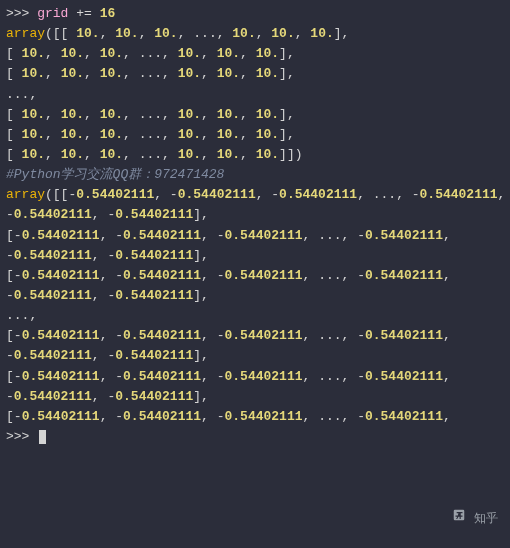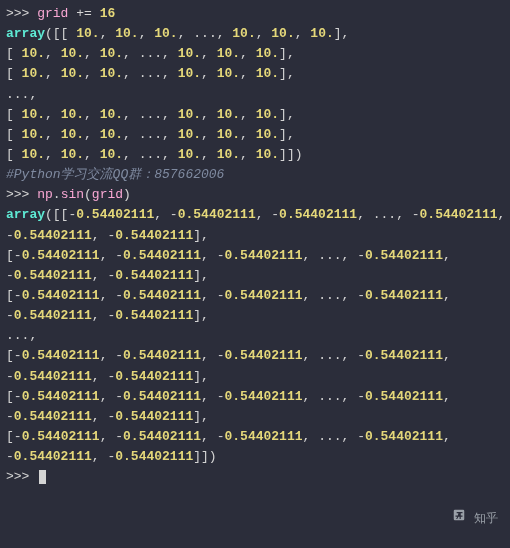--- a/index.html
+++ b/index.html
@@ -12,21 +12,21 @@
     width: 510px;
     height: 548px;
     overflow: hidden;
     padding: 4px 6px;
   }
   .line { white-space: pre; }
   .prompt { color: #d4d4d4; }
   .op { color: #d4d4d4; }
   .var { color: #f9a8d4; }
   .num { color: #e5d87a; font-weight: bold; }
-  .func { color: #5eead4; font-weight: bold; }
+  .func { color: #eab308; }
   .paren { color: #d4d4d4; }
   .ellipsis { color: #d4d4d4; }
   .comment { color: #7f8aa0; font-style: italic; }
   .cursor-line { display: flex; align-items: center; }
   .cursor {
     display: inline-block;
     width: 7px;
     height: 14px;
     background: #d4d4d4;
     margin-left: 2px;
@@ -49,35 +49,33 @@
 
 <div id="terminal">
     <div class="line"><span class="prompt">&gt;&gt;&gt; </span><span class="var">grid </span><span class="op">+= </span><span class="num">16</span></div>
     <div class="line"><span class="func">array</span><span class="paren">([[ </span><span class="num">10.</span><span class="paren">, </span><span class="num">10.</span><span class="paren">, </span><span class="num">10.</span><span class="paren">, </span><span class="ellipsis">...</span><span class="paren">, </span><span class="num">10.</span><span class="paren">, </span><span class="num">10.</span><span class="paren">, </span><span class="num">10.</span><span class="paren">],</span></div>
     <div class="line"><span class="paren">[ </span><span class="num">10.</span><span class="paren">, </span><span class="num">10.</span><span class="paren">, </span><span class="num">10.</span><span class="paren">, </span><span class="ellipsis">...</span><span class="paren">, </span><span class="num">10.</span><span class="paren">, </span><span class="num">10.</span><span class="paren">, </span><span class="num">10.</span><span class="paren">],</span></div>
     <div class="line"><span class="paren">[ </span><span class="num">10.</span><span class="paren">, </span><span class="num">10.</span><span class="paren">, </span><span class="num">10.</span><span class="paren">, </span><span class="ellipsis">...</span><span class="paren">, </span><span class="num">10.</span><span class="paren">, </span><span class="num">10.</span><span class="paren">, </span><span class="num">10.</span><span class="paren">],</span></div>
     <div class="line"><span class="ellipsis">...,</span></div>
     <div class="line"><span class="paren">[ </span><span class="num">10.</span><span class="paren">, </span><span class="num">10.</span><span class="paren">, </span><span class="num">10.</span><span class="paren">, </span><span class="ellipsis">...</span><span class="paren">, </span><span class="num">10.</span><span class="paren">, </span><span class="num">10.</span><span class="paren">, </span><span class="num">10.</span><span class="paren">],</span></div>
     <div class="line"><span class="paren">[ </span><span class="num">10.</span><span class="paren">, </span><span class="num">10.</span><span class="paren">, </span><span class="num">10.</span><span class="paren">, </span><span class="ellipsis">...</span><span class="paren">, </span><span class="num">10.</span><span class="paren">, </span><span class="num">10.</span><span class="paren">, </span><span class="num">10.</span><span class="paren">],</span></div>
     <div class="line"><span class="paren">[ </span><span class="num">10.</span><span class="paren">, </span><span class="num">10.</span><span class="paren">, </span><span class="num">10.</span><span class="paren">, </span><span class="ellipsis">...</span><span class="paren">, </span><span class="num">10.</span><span class="paren">, </span><span class="num">10.</span><span class="paren">, </span><span class="num">10.</span><span class="paren">]])</span></div>
-    <div class="line"><span class="comment">#Python学习交流QQ群：857662006</span></div>
-    <div class="line"><span class="prompt">&gt;&gt;&gt; </span><span class="var">np</span><span class="op">.</span><span class="var">sin</span><span class="paren">(</span><span class="var">grid</span><span class="paren">)</span></div>
+    <div class="line"><span class="comment">#Python学习交流QQ群：972471428</span></div>
     <div class="line"><span class="func">array</span><span class="paren">([[</span><span class="op">-</span><span class="num">0.54402111</span><span class="paren">, </span><span class="op">-</span><span class="num">0.54402111</span><span class="paren">, </span><span class="op">-</span><span class="num">0.54402111</span><span class="paren">, </span><span class="ellipsis">...</span><span class="paren">, </span><span class="op">-</span><span class="num">0.54402111</span><span class="paren">,</span></div>
     <div class="line"><span class="op">-</span><span class="num">0.54402111</span><span class="paren">, </span><span class="op">-</span><span class="num">0.54402111</span><span class="paren">],</span></div>
     <div class="line"><span class="paren">[</span><span class="op">-</span><span class="num">0.54402111</span><span class="paren">, </span><span class="op">-</span><span class="num">0.54402111</span><span class="paren">, </span><span class="op">-</span><span class="num">0.54402111</span><span class="paren">, </span><span class="ellipsis">...</span><span class="paren">, </span><span class="op">-</span><span class="num">0.54402111</span><span class="paren">,</span></div>
     <div class="line"><span class="op">-</span><span class="num">0.54402111</span><span class="paren">, </span><span class="op">-</span><span class="num">0.54402111</span><span class="paren">],</span></div>
     <div class="line"><span class="paren">[</span><span class="op">-</span><span class="num">0.54402111</span><span class="paren">, </span><span class="op">-</span><span class="num">0.54402111</span><span class="paren">, </span><span class="op">-</span><span class="num">0.54402111</span><span class="paren">, </span><span class="ellipsis">...</span><span class="paren">, </span><span class="op">-</span><span class="num">0.54402111</span><span class="paren">,</span></div>
     <div class="line"><span class="op">-</span><span class="num">0.54402111</span><span class="paren">, </span><span class="op">-</span><span class="num">0.54402111</span><span class="paren">],</span></div>
     <div class="line"><span class="ellipsis">...,</span></div>
     <div class="line"><span class="paren">[</span><span class="op">-</span><span class="num">0.54402111</span><span class="paren">, </span><span class="op">-</span><span class="num">0.54402111</span><span class="paren">, </span><span class="op">-</span><span class="num">0.54402111</span><span class="paren">, </span><span class="ellipsis">...</span><span class="paren">, </span><span class="op">-</span><span class="num">0.54402111</span><span class="paren">,</span></div>
     <div class="line"><span class="op">-</span><span class="num">0.54402111</span><span class="paren">, </span><span class="op">-</span><span class="num">0.54402111</span><span class="paren">],</span></div>
     <div class="line"><span class="paren">[</span><span class="op">-</span><span class="num">0.54402111</span><span class="paren">, </span><span class="op">-</span><span class="num">0.54402111</span><span class="paren">, </span><span class="op">-</span><span class="num">0.54402111</span><span class="paren">, </span><span class="ellipsis">...</span><span class="paren">, </span><span class="op">-</span><span class="num">0.54402111</span><span class="paren">,</span></div>
     <div class="line"><span class="op">-</span><span class="num">0.54402111</span><span class="paren">, </span><span class="op">-</span><span class="num">0.54402111</span><span class="paren">],</span></div>
     <div class="line"><span class="paren">[</span><span class="op">-</span><span class="num">0.54402111</span><span class="paren">, </span><span class="op">-</span><span class="num">0.54402111</span><span class="paren">, </span><span class="op">-</span><span class="num">0.54402111</span><span class="paren">, </span><span class="ellipsis">...</span><span class="paren">, </span><span class="op">-</span><span class="num">0.54402111</span><span class="paren">,</span></div>
-    <div class="line"><span class="op">-</span><span class="num">0.54402111</span><span class="paren">, </span><span class="op">-</span><span class="num">0.54402111</span><span class="paren">]])</span></div>
     <div class="line cursor-line"><span class="prompt">&gt;&gt;&gt; </span><span class="cursor"></span></div>
   </div>
 
 <div class="watermark">
   <span>
     <svg viewBox="0 0 24 24" fill="#9aa0a8">
         <path d="M5 3h14a2 2 0 0 1 2 2v14a2 2 0 0 1-2 2H5a2 2 0 0 1-2-2V5a2 2 0 0 1 2-2zm3 4v2h3l-1 4H6v2h3l-2 4h2l2-4h2v4h2v-4h3v-2h-3V9h3V7H8z"></path>
       </svg>
   </span>
   <span>知乎</span>

